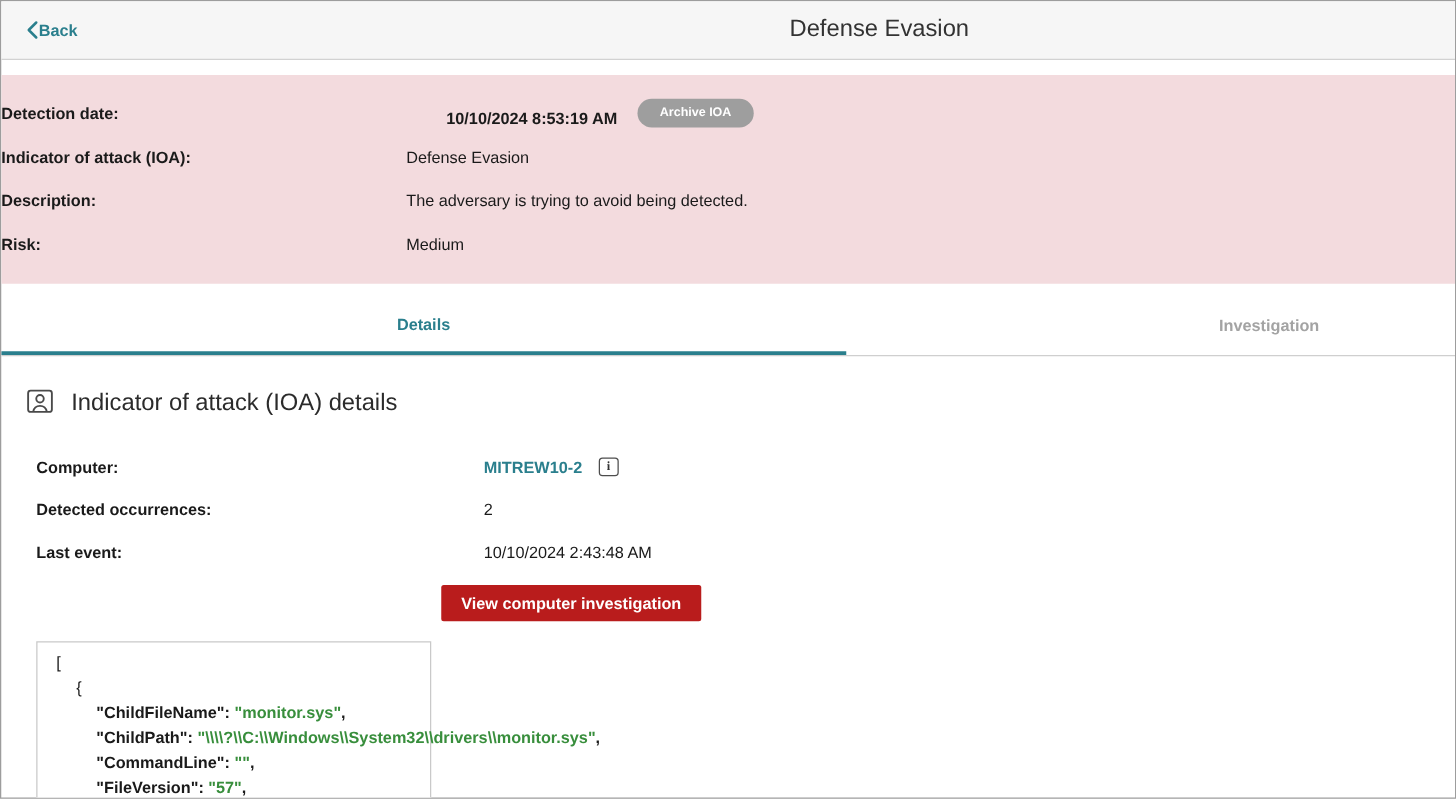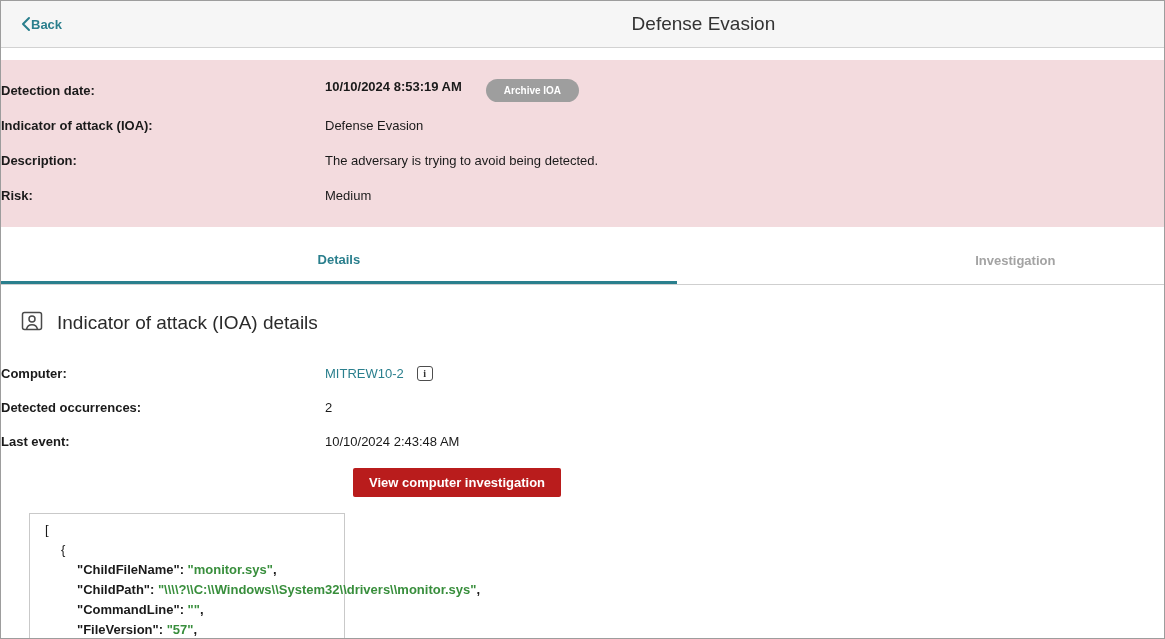--- a/index.html
+++ b/index.html
@@ -32,21 +32,21 @@
     margin-top:12px; background:#f3dbde; padding:18px 0 16px 0;
   }
   .banner-row {
     display:grid; grid-template-columns:324px 1fr;
     align-items:center; min-height:24px; margin-bottom:11px;
   }
   .banner-row:last-child { margin-bottom:4px; }
   .banner-label { font-weight:700; font-size:13px; color:#1a1a1a; }
   .banner-value { font-size:13px; color:#1a1a1a; }
   .banner-value.bold { font-weight:700; }
-  .value-with-btn { display:flex; align-items:flex-start; gap:24px; }
+  .value-with-btn { display:flex; align-items:flex-end; gap:16px;margin-left:32px; }
   .archive-btn {
     background:#9e9e9e; color:#fff; font-weight:700; font-size:10px;
     border:none; border-radius:12px; padding:6px 18px; cursor:pointer;
     font-family:"Liberation Sans",sans-serif;
   }
 
   
   .tabbar {
     display:flex; border-bottom:1px solid #cfcfcf; height:48px; margin-top:10px;
   }
@@ -63,27 +63,27 @@
 
   
   .content { padding-top:24px; }
   .section-heading {
     display:flex; align-items:center; gap:13px; padding-left:19px; margin-bottom:26px;
   }
   .section-heading h2 { font-size:19px; font-weight:400; color:#2b2b2b;text-align:right; }
 
   .detail-row {
     display:grid; grid-template-columns:324px 1fr;
-    align-items:center; min-height:22px; margin-bottom:12px;
+    padding-left:28px; align-items:center; min-height:22px; margin-bottom:12px;gap:34px;
   }
   .detail-label { font-weight:700; font-size:13px; color:#1a1a1a; }
   .detail-value { font-size:13px; color:#1a1a1a; }
 
   .computer-cell { display:flex; align-items:center; gap:13px; }
-  .computer-link { color:#2a7f8d; font-weight:400; font-size:13px; cursor:pointer; }
+  .computer-link { color:#2a7f8d; font-weight:700; font-size:13px; cursor:pointer; }
   .info-icon {
     width:16px; height:15px; border:1px solid #4d4d4d; border-radius:3px;
     display:inline-flex; align-items:center; justify-content:center; cursor:pointer;
   }
   .info-icon::after {
     content:"i"; font:700 10px "Liberation Serif", serif; color:#333;
   }
 
   .btn-row { padding-left:352px; margin:16px 0 16px 0; }
   .investigate-btn {

